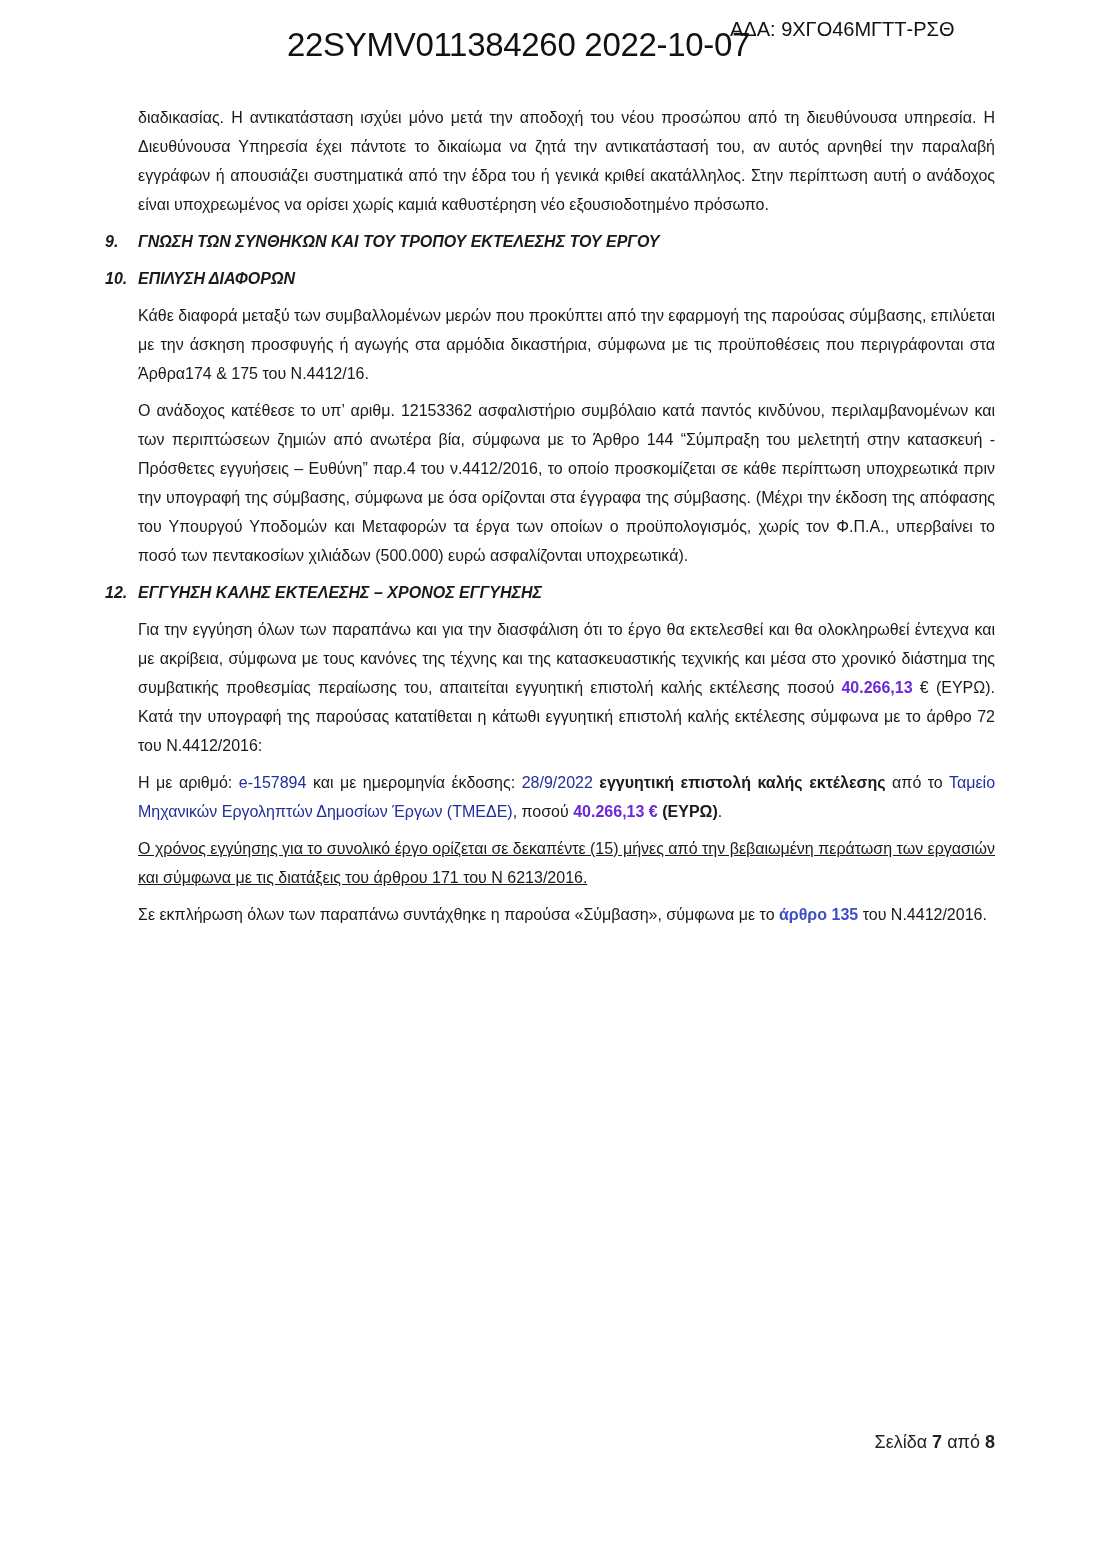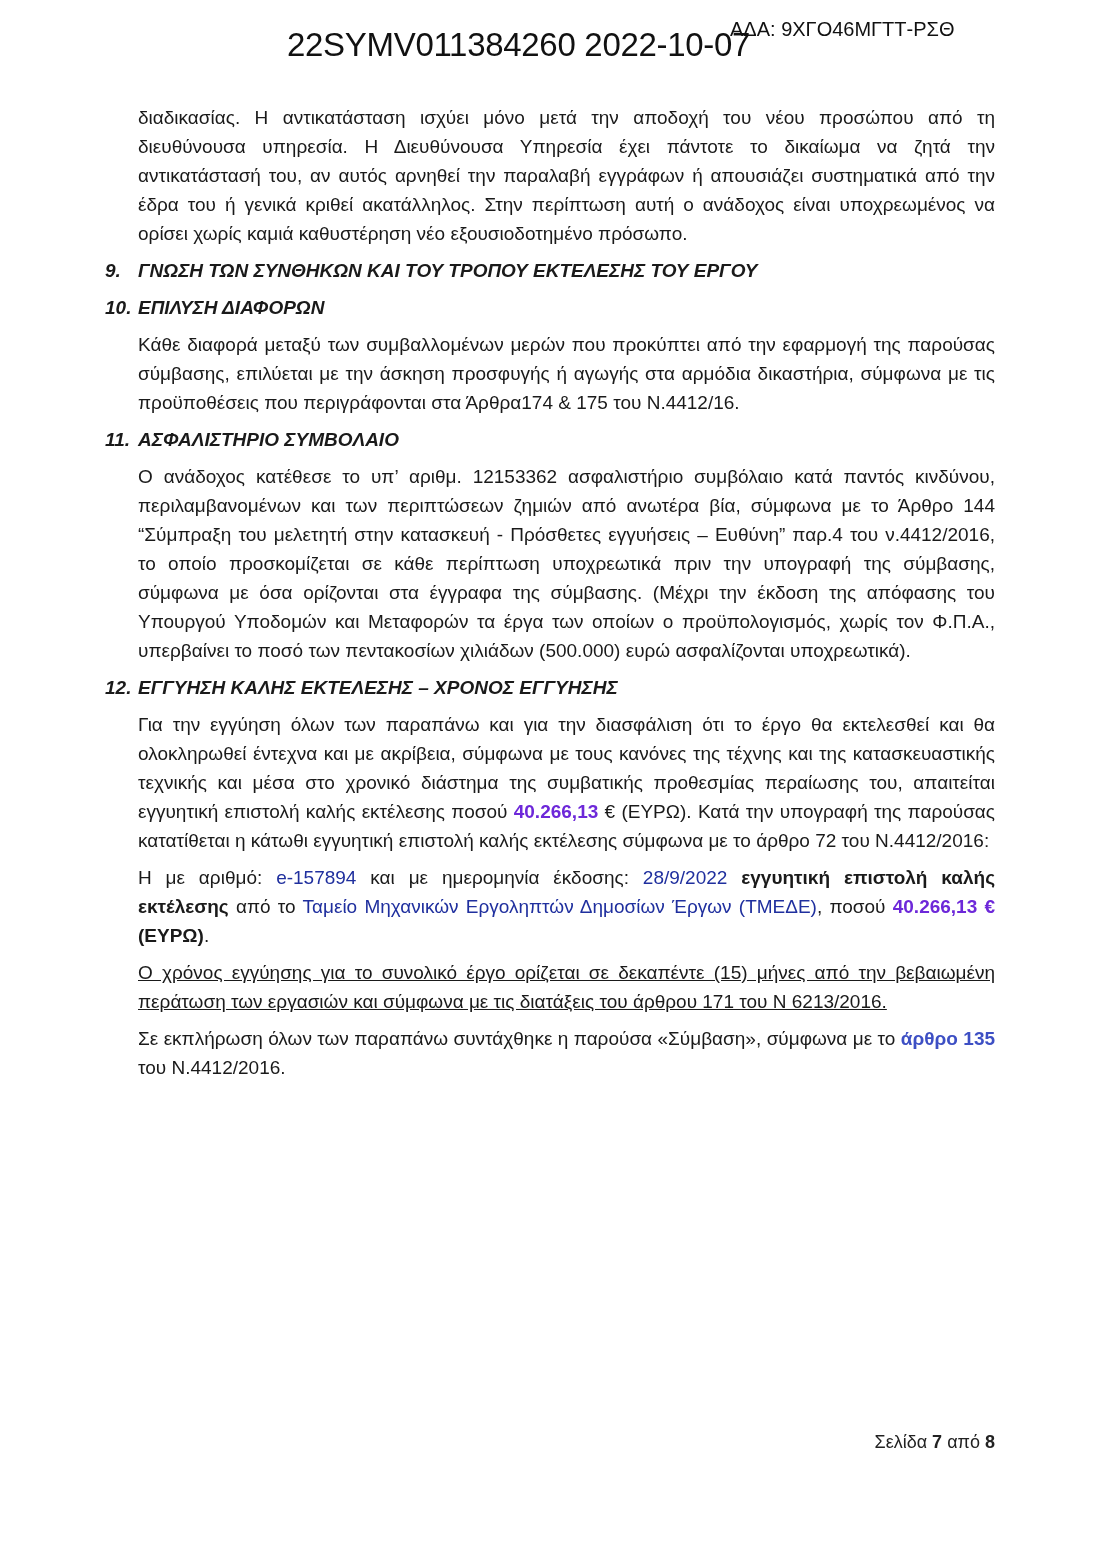--- a/index.html
+++ b/index.html
@@ -3,21 +3,21 @@
   <meta charset="utf-8">
   <style>
     html, body { margin: 0; padding: 0; background: #ffffff; }
     body { width: 1100px; height: 1556px; position: relative; overflow: hidden;
       font-family: "Liberation Sans", sans-serif; color: #1a1a1a; }
     .hdr-id { position: absolute; left: 287px; top: 26px; font-size: 33px; letter-spacing: -0.3px;
       font-family: "Liberation Sans", sans-serif; color: #111; white-space: nowrap; }
     .hdr-ada { position: absolute; left: 730px; top: 18px; font-size: 20px;
       font-family: "Liberation Sans", sans-serif; color: #111; white-space: nowrap; }
     .content { position: absolute; left: 105px; top: 103px; width: 890px;
-      font-family: "Liberation Sans", sans-serif; font-size: 19px; line-height: 29px; }
+      font-family: "Liberation Sans", sans-serif; font-size: 16px; line-height: 29px; }
     .para { margin: 0 0 8px 33px; text-align: justify; }
     .heading { margin: 2px 0 8px 0; font-weight: bold; font-style: italic; display: flex; }
     .heading .num { width: 33px; flex: none; }
     .blue { color: #1f2f9e; }
     .blue-b { color: #6d28d9; font-weight: bold; }
     .bold { font-weight: bold; }
     .under { text-decoration: underline; }
     .link { color: #3d4fc4; font-weight: bold; }
     .footer { position: absolute; right: 105px; top: 1432px; font-size: 18px; color: #222; text-align: right; }
     .footer b { font-weight: bold; }
@@ -35,24 +35,20 @@
     <span class="num">9.</span>
     <span>ΓΝΩΣΗ ΤΩΝ ΣΥΝΘΗΚΩΝ ΚΑΙ ΤΟΥ ΤΡΟΠΟΥ ΕΚΤΕΛΕΣΗΣ ΤΟΥ ΕΡΓΟΥ</span>
   </div>
 
   <div class="heading">
     <span class="num">10.</span>
     <span>ΕΠΙΛΥΣΗ ΔΙΑΦΟΡΩΝ</span>
   </div>
   <p class="para">Κάθε διαφορά μεταξύ των συμβαλλομένων μερών που προκύπτει από την εφαρμογή της παρούσας σύμβασης, επιλύεται με την άσκηση προσφυγής ή αγωγής στα αρμόδια δικαστήρια, σύμφωνα με τις προϋποθέσεις που περιγράφονται στα Άρθρα174 &amp; 175 του Ν.4412/16.</p>
 
-  <div class="heading">
-    <span class="num">11.</span>
-    <span>ΑΣΦΑΛΙΣΤΗΡΙΟ ΣΥΜΒΟΛΑΙΟ</span>
-  </div>
   <p class="para">Ο ανάδοχος κατέθεσε το υπ’ αριθμ. 12153362 ασφαλιστήριο συμβόλαιο κατά παντός κινδύνου, περιλαμβανομένων και των περιπτώσεων ζημιών από ανωτέρα βία, σύμφωνα με το Άρθρο 144 “Σύμπραξη του μελετητή στην κατασκευή - Πρόσθετες εγγυήσεις – Ευθύνη” παρ.4 του ν.4412/2016, το οποίο προσκομίζεται σε κάθε περίπτωση υποχρεωτικά πριν την υπογραφή της σύμβασης, σύμφωνα με όσα ορίζονται στα έγγραφα της σύμβασης. (Μέχρι την έκδοση της απόφασης του Υπουργού Υποδομών και Μεταφορών τα έργα των οποίων ο προϋπολογισμός, χωρίς τον Φ.Π.Α., υπερβαίνει το ποσό των πεντακοσίων χιλιάδων (500.000) ευρώ ασφαλίζονται υποχρεωτικά).</p>
 
   <div class="heading">
     <span class="num">12.</span>
     <span>ΕΓΓΥΗΣΗ ΚΑΛΗΣ ΕΚΤΕΛΕΣΗΣ – ΧΡΟΝΟΣ ΕΓΓΥΗΣΗΣ</span>
   </div>
   <p class="para"><span>Για την εγγύηση όλων των παραπάνω και για την διασφάλιση ότι το έργο θα εκτελεσθεί και θα ολοκληρωθεί έντεχνα και με ακρίβεια, σύμφωνα με τους κανόνες της τέχνης και της κατασκευαστικής τεχνικής και μέσα στο χρονικό διάστημα της συμβατικής προθεσμίας περαίωσης του, απαιτείται εγγυητική επιστολή καλής εκτέλεσης ποσού</span> <span class="blue-b">40.266,13</span> <span>€ (ΕΥΡΩ). Κατά την υπογραφή της παρούσας κατατίθεται η κάτωθι εγγυητική επιστολή καλής εκτέλεσης σύμφωνα με το άρθρο 72 του Ν.4412/2016:</span></p>
 
   <p class="para"><span>Η με αριθμό:</span> <span class="blue">e-157894</span> <span>και με ημερομηνία έκδοσης:</span> <span class="blue">28/9/2022</span> <span class="bold">εγγυητική επιστολή καλής εκτέλεσης</span> <span>από το</span> <span class="blue">Ταμείο Μηχανικών Εργοληπτών Δημοσίων Έργων (ΤΜΕΔΕ)</span><span>, ποσού</span> <span class="blue-b">40.266,13 €</span> <span class="bold">(ΕΥΡΩ)</span><span>.</span></p>
 

